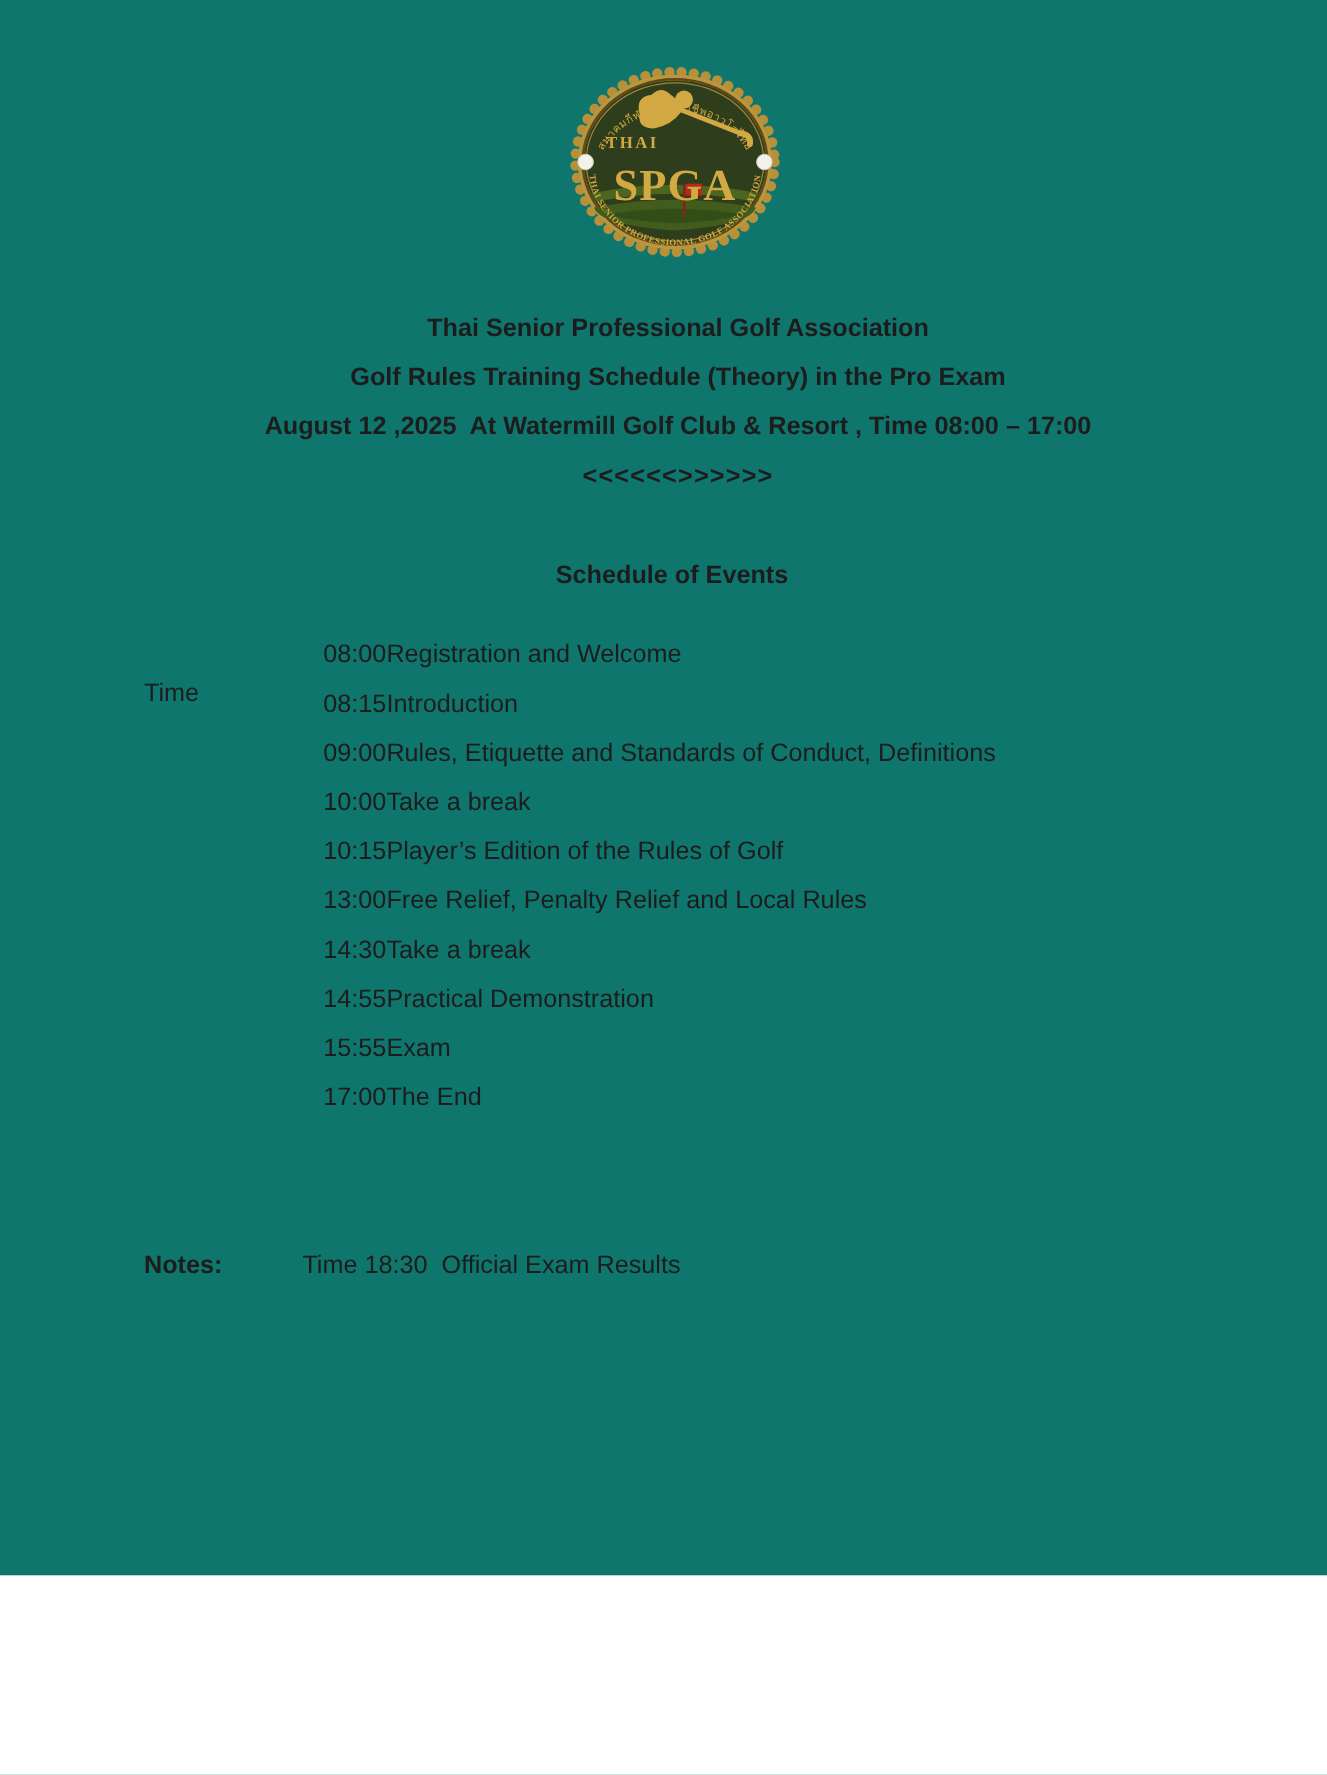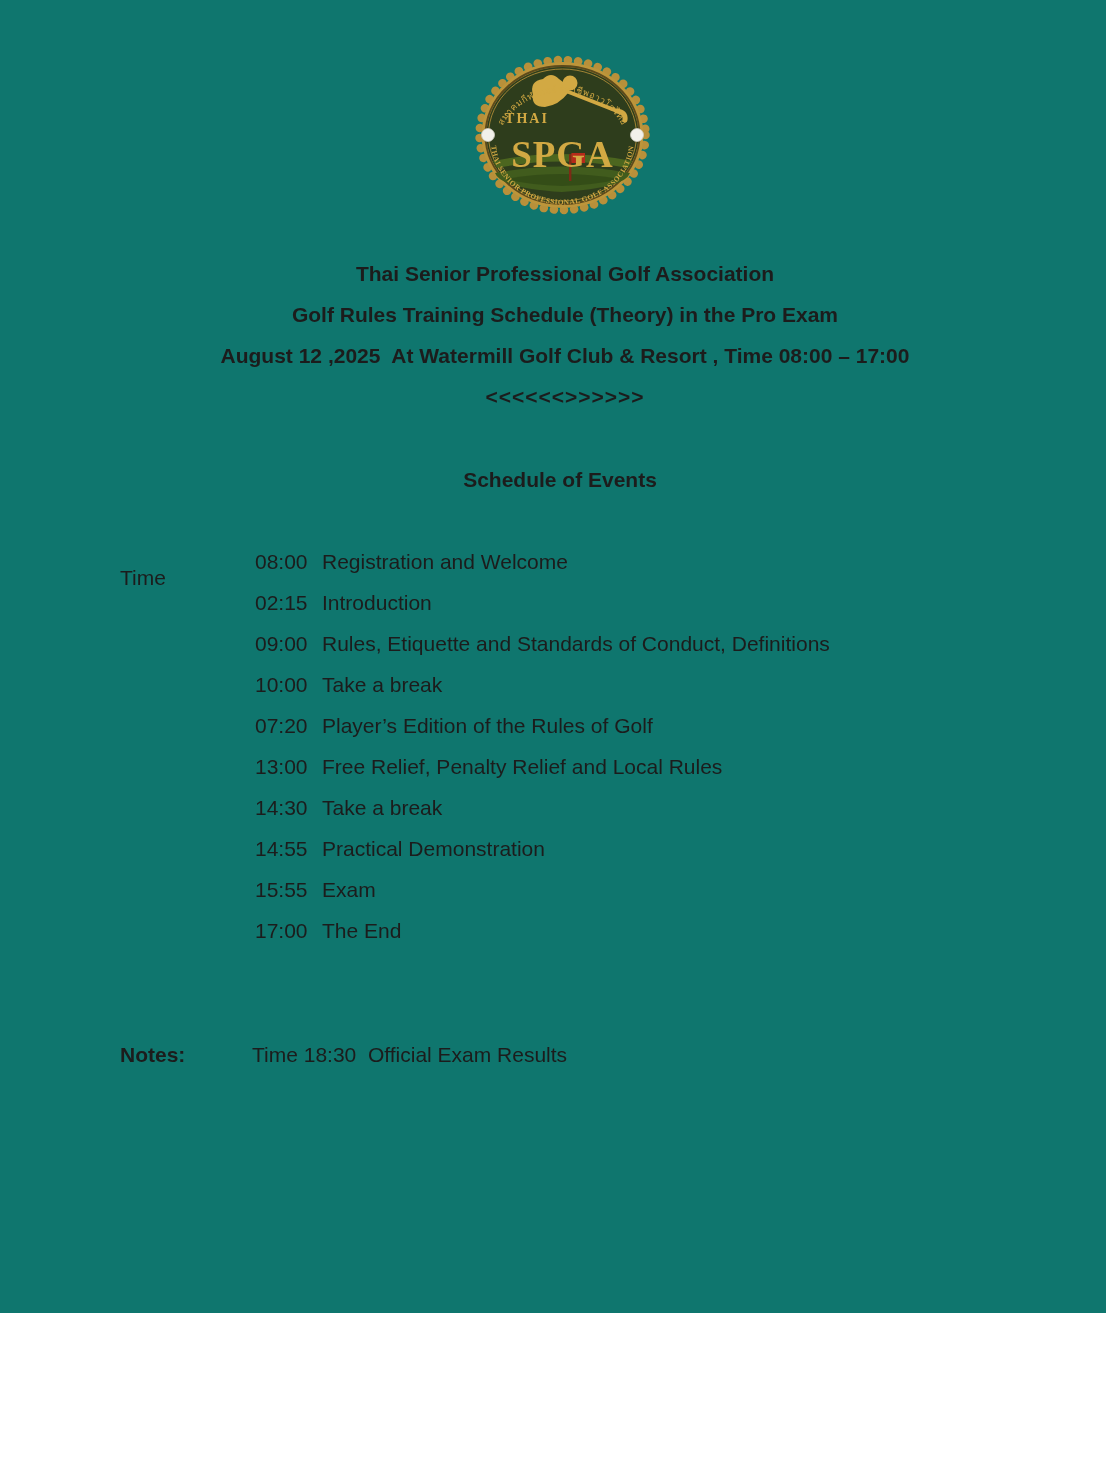--- a/index.html
+++ b/index.html
@@ -30,21 +30,21 @@
   
   .header-block { position:absolute; top:253px; left:12px; width:1106px; text-align:center; }
   .header-line { line-height:41px; font-size:21px; font-weight:700; white-space:pre; }
   .divider-line { line-height:41px; font-size:21px; font-weight:700; letter-spacing:1px; }
   .section-title {
     position:absolute; top:459px; left:7px; width:1106px;
     text-align:center; line-height:41px; font-size:21px; font-weight:700;
   }
   
   .time-label { position:absolute; left:120px; top:557px; line-height:41px; font-size:21px; }
-  .schedule-rows { position:absolute; left:255px; top:541px; }
+  .schedule-rows { position:absolute; left:255px; top:525px;text-align:right; }
   .row { display:flex; height:41px; line-height:41px; font-size:21px; white-space:pre; }
   .row .time { display:inline-block; width:67px; }
   
   .notes-label { position:absolute; left:120px; top:1034px; line-height:41px; font-size:21px;font-weight:bold; }
   .notes-text  { position:absolute; left:252px; top:1034px; line-height:41px; font-size:21px; white-space:pre; }
 </style>
 </head>
 <body>
 
 <div class="page">
@@ -100,24 +100,24 @@
     <div class="header-line">Golf Rules Training Schedule (Theory) in the Pro Exam</div>
     <div class="header-line">August 12 ,2025  At Watermill Golf Club &amp; Resort , Time 08:00 – 17:00</div>
     <div class="divider-line">&lt;&lt;&lt;&lt;&lt;&lt;&gt;&gt;&gt;&gt;&gt;&gt;</div>
   </div>
 
   <div class="section-title">Schedule of Events</div>
 
   <div class="time-label">Time</div>
   <div class="schedule-rows">
       <div class="row"><span class="time">08:00</span><span class="event">Registration and Welcome</span></div>
-      <div class="row"><span class="time">02:15</span><span class="event">Introduction</span></div>
+      <div class="row"><span class="time">08:15</span><span class="event">Introduction</span></div>
       <div class="row"><span class="time">09:00</span><span class="event">Rules, Etiquette and Standards of Conduct, Definitions</span></div>
       <div class="row"><span class="time">10:00</span><span class="event">Take a break</span></div>
-      <div class="row"><span class="time">07:20</span><span class="event">Player’s Edition of the Rules of Golf</span></div>
+      <div class="row"><span class="time">10:15</span><span class="event">Player’s Edition of the Rules of Golf</span></div>
       <div class="row"><span class="time">13:00</span><span class="event">Free Relief, Penalty Relief and Local Rules</span></div>
       <div class="row"><span class="time">14:30</span><span class="event">Take a break</span></div>
       <div class="row"><span class="time">14:55</span><span class="event">Practical Demonstration</span></div>
       <div class="row"><span class="time">15:55</span><span class="event">Exam</span></div>
       <div class="row"><span class="time">17:00</span><span class="event">The End</span></div>
     </div>
 
   <div class="notes-label">Notes:</div>
   <div class="notes-text">Time 18:30  Official Exam Results</div>
 

